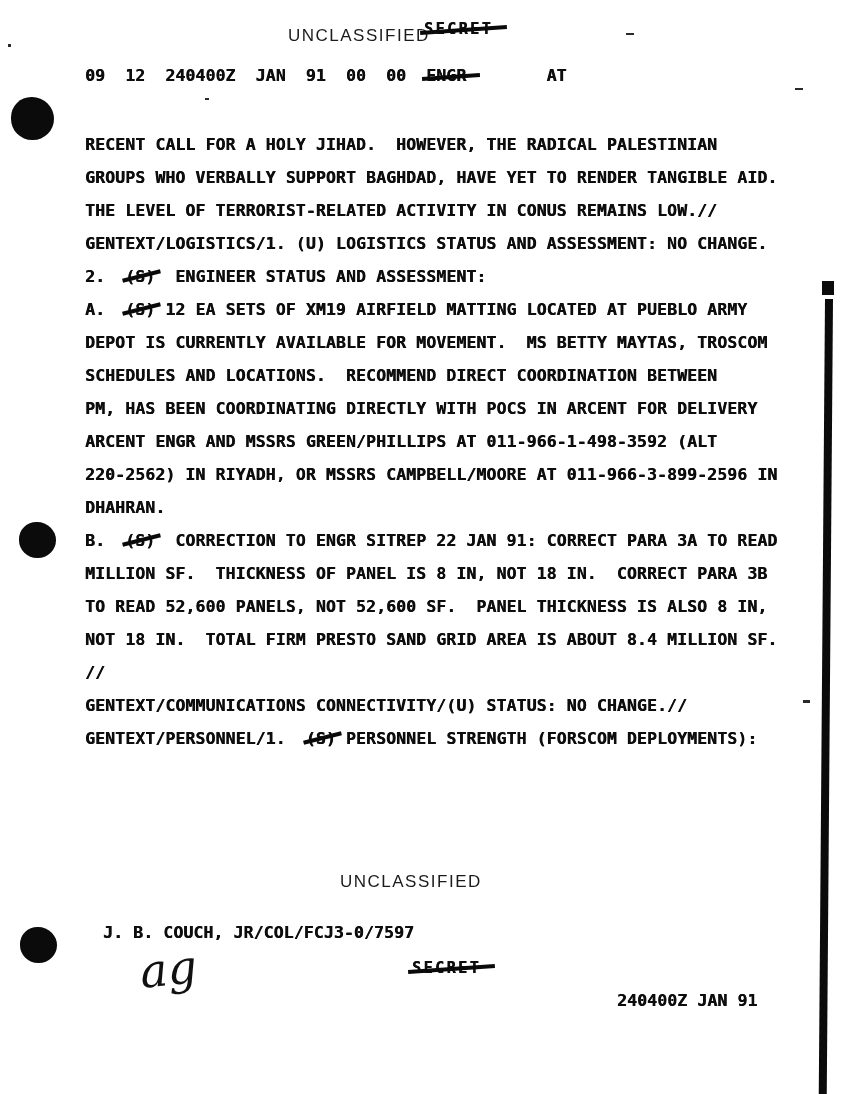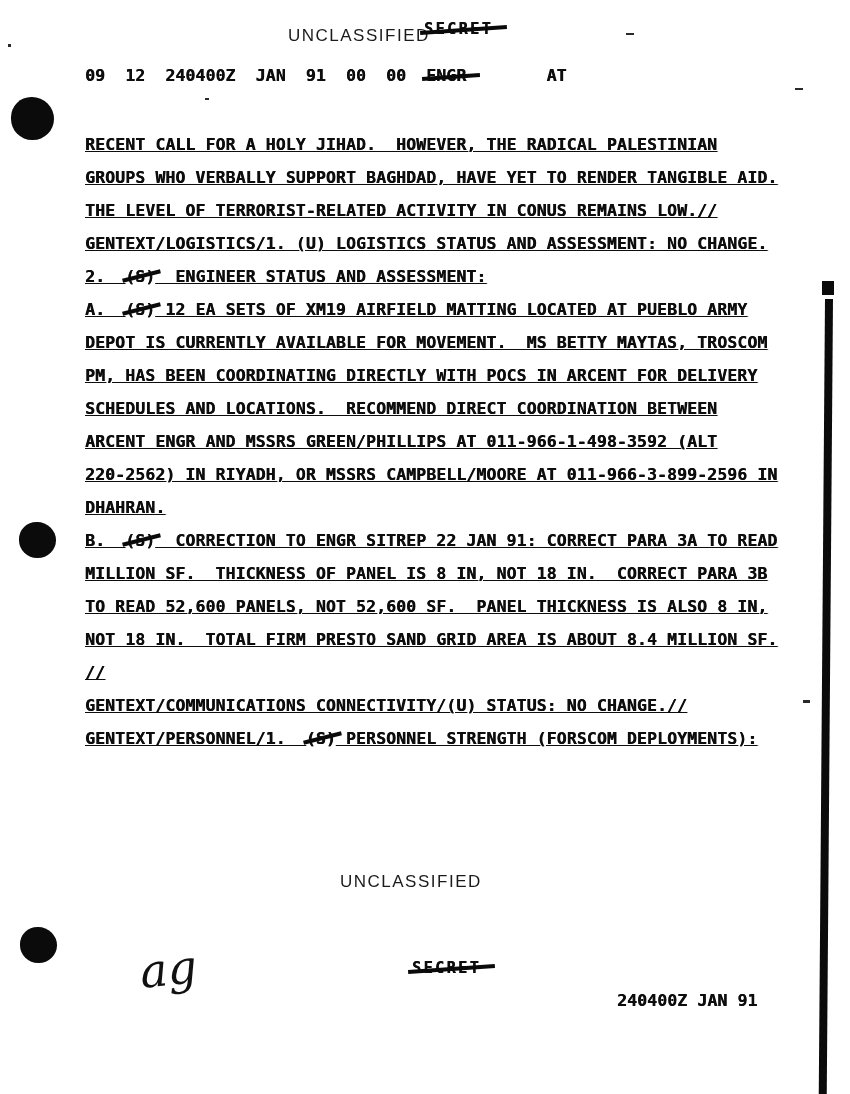--- a/index.html
+++ b/index.html
@@ -20,21 +20,21 @@
     color: #0d0d0d;
     text-shadow: 0.4px 0 0 currentColor;
   }
   .dtg {
     position: absolute; left: 85px; top: 66px;
     white-space: pre;
   }
   .body-lines {
     position: absolute; left: 85px; top: 128px; width: 720px;
   }
-  .doc-line { white-space: pre; line-height: 33px; height: 33px; text-decoration: underline; }
+  .doc-line { white-space: pre; line-height: 33px; height: 33px; }
 
   
   .struck-slash, .struck-line { position: relative; display: inline-block; }
   .struck-slash::after {
     content: ""; position: absolute; left: -3px; right: -6px; top: 42%;
     border-top: 4px solid #0a0a0a; transform: rotate(-14deg);
   }
   .struck-line::after {
     content: ""; position: absolute; left: -4px; right: -14px; top: 46%;
     border-top: 4px solid #0a0a0a; transform: rotate(-4deg);
@@ -102,32 +102,33 @@
   <div class="mono dtg"><span>09  12  240400Z  JAN  91  00  00  </span><span class="struck-line">ENGR</span><span>        AT</span></div>
 
   <div class="mono body-lines">
       <div class="doc-line"><span>RECENT CALL FOR A HOLY JIHAD.  HOWEVER, THE RADICAL PALESTINIAN</span></div>
       <div class="doc-line"><span>GROUPS WHO VERBALLY SUPPORT BAGHDAD, HAVE YET TO RENDER TANGIBLE AID.</span></div>
       <div class="doc-line"><span>THE LEVEL OF TERRORIST-RELATED ACTIVITY IN CONUS REMAINS LOW.//</span></div>
       <div class="doc-line"><span>GENTEXT/LOGISTICS/1. (U) LOGISTICS STATUS AND ASSESSMENT: NO CHANGE.</span></div>
       <div class="doc-line"><span>2.  </span><span class="struck-slash">(S)</span><span>  ENGINEER STATUS AND ASSESSMENT:</span></div>
       <div class="doc-line"><span>A.  </span><span class="struck-slash">(S)</span><span> 12 EA SETS OF XM19 AIRFIELD MATTING LOCATED AT PUEBLO ARMY</span></div>
       <div class="doc-line"><span>DEPOT IS CURRENTLY AVAILABLE FOR MOVEMENT.  MS BETTY MAYTAS, TROSCOM</span></div>
+      <div class="doc-line"><span>SCHEDULES AND LOCATIONS.  RECOMMEND DIRECT COORDINATION BETWEEN</span></div>
       <div class="doc-line"><span>PM, HAS BEEN COORDINATING DIRECTLY WITH POCS IN ARCENT FOR DELIVERY</span></div>
-      <div class="doc-line"><span>SCHEDULES AND LOCATIONS.  RECOMMEND DIRECT COORDINATION BETWEEN</span></div>
       <div class="doc-line"><span>ARCENT ENGR AND MSSRS GREEN/PHILLIPS AT 011-966-1-498-3592 (ALT</span></div>
       <div class="doc-line"><span>220-2562) IN RIYADH, OR MSSRS CAMPBELL/MOORE AT 011-966-3-899-2596 IN</span></div>
       <div class="doc-line"><span>DHAHRAN.</span></div>
       <div class="doc-line"><span>B.  </span><span class="struck-slash">(S)</span><span>  CORRECTION TO ENGR SITREP 22 JAN 91: CORRECT PARA 3A TO READ</span></div>
       <div class="doc-line"><span>MILLION SF.  THICKNESS OF PANEL IS 8 IN, NOT 18 IN.  CORRECT PARA 3B</span></div>
       <div class="doc-line"><span>TO READ 52,600 PANELS, NOT 52,600 SF.  PANEL THICKNESS IS ALSO 8 IN,</span></div>
       <div class="doc-line"><span>NOT 18 IN.  TOTAL FIRM PRESTO SAND GRID AREA IS ABOUT 8.4 MILLION SF.</span></div>
       <div class="doc-line"><span>//</span></div>
       <div class="doc-line"><span>GENTEXT/COMMUNICATIONS CONNECTIVITY/(U) STATUS: NO CHANGE.//</span></div>
       <div class="doc-line"><span>GENTEXT/PERSONNEL/1.  </span><span class="struck-slash">(S)</span><span> PERSONNEL STRENGTH (FORSCOM DEPLOYMENTS):</span></div>
     </div>
 
   <span class="uncl footer-uncl">UNCLASSIFIED</span>
+  <div class="mono sig-line">J. B. COUCH, JR/COL/FCJ3-0/7597</div>
   <div class="sig-initials">ag</div>
   <span class="mono footer-secret struck-line">SECRET</span>
   <div class="mono footer-dtg">240400Z JAN 91</div>
 
 </div>
 
 </body></html>

